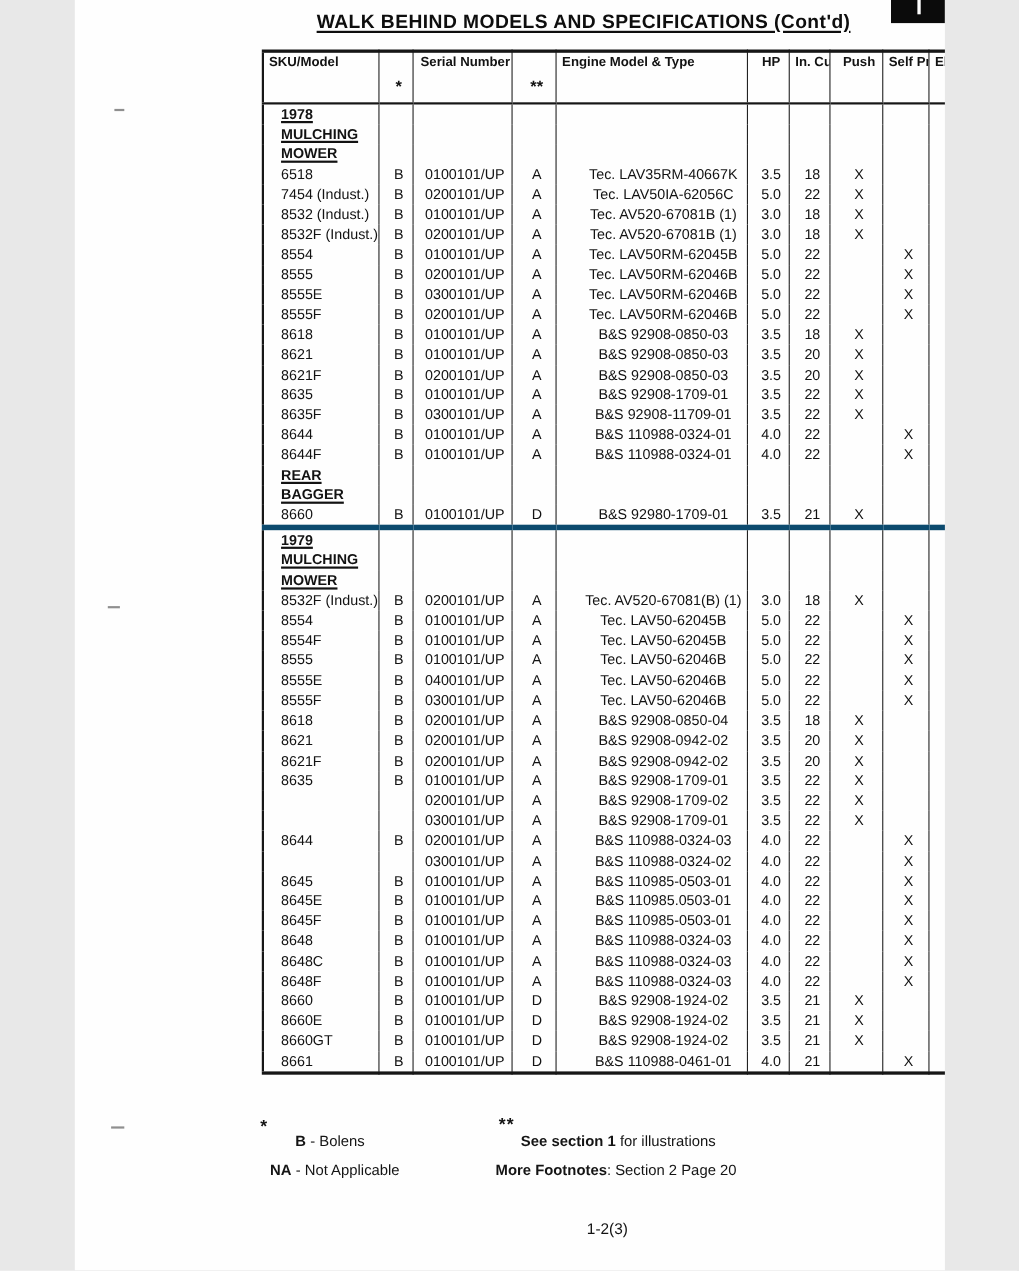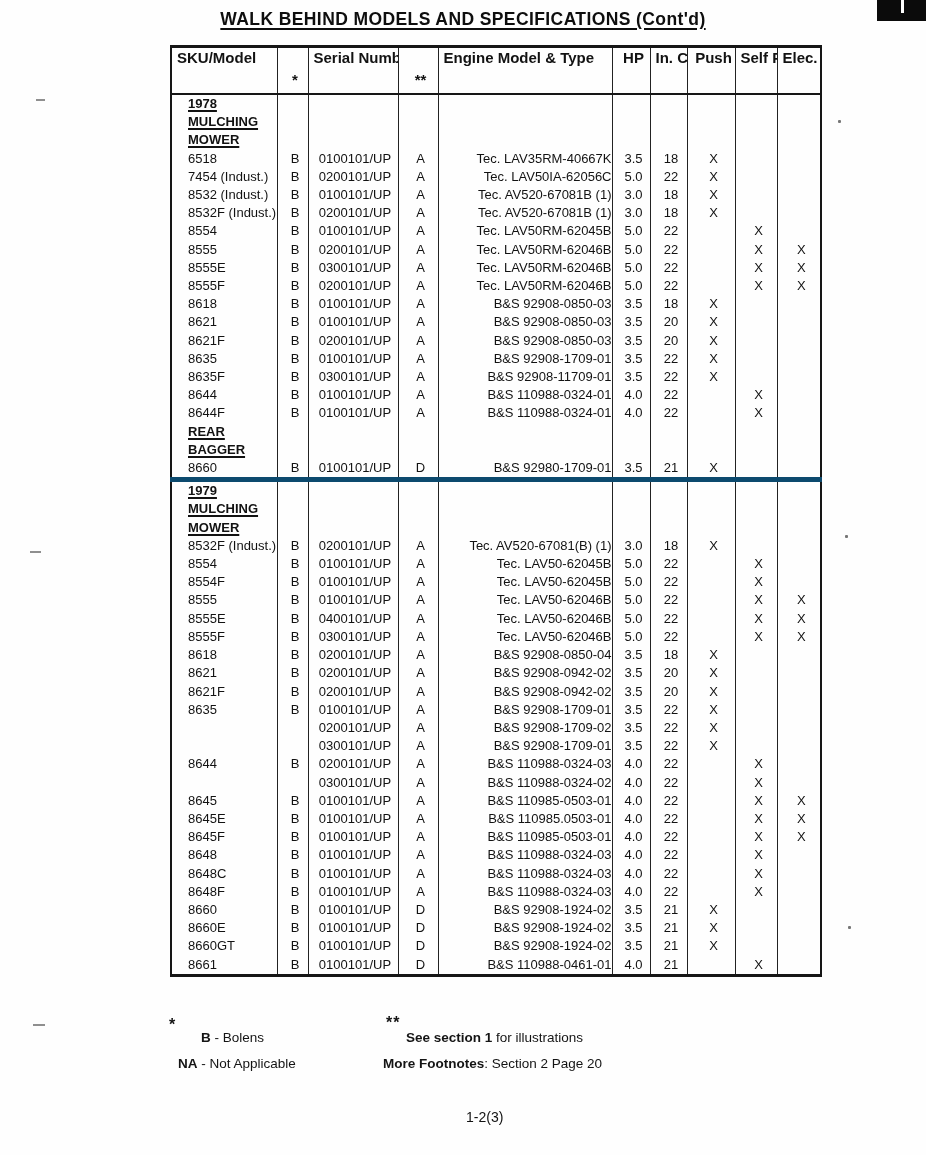--- a/index.html
+++ b/index.html
@@ -1,18 +1,18 @@
 <!DOCTYPE html>
 <html><head>
 <meta charset="utf-8">
 <style>
   html,body{margin:0;padding:0;background:#e8e8e8;}
   #canvas{
     position:relative;
-    width:926px;height:1155px;
+    width:791px;height:1155px;
     background:#fefefe;
     font-family:"Liberation Sans", sans-serif;
     color:#121212;
     overflow:hidden;
     margin:0 auto;
   }
   
   .page-title{
     position:absolute; top:9px; left:0; width:926px;
     text-align:center;
@@ -43,33 +43,33 @@
   }
   table.spec th, table.spec td{
     border-left:1.5px solid #222;
     padding:0 0 0 5px;
     overflow:hidden; white-space:nowrap;
   }
   table.spec th:first-child, table.spec td:first-child{border-left:none;}
   thead th{
     border-bottom:2px solid #161616;
     height:42px;
-    font-size:15px; font-weight:bold;
+    font-size:12px; font-weight:bold;
     white-space:pre-line; line-height:1.35;
     vertical-align:top; text-align:center; padding-top:3px;
   }
   thead th.h-sku, thead th.h-engine{text-align:left;}
   thead th.h-star, thead th.h-dstar{vertical-align:bottom; padding-bottom:3px; font-size:15px;}
   tbody td{
     height:18.2px; line-height:18.2px;
     text-align:center; padding:0;
   }
   tbody td.c-sku{text-align:left; padding-left:16px;}
   tbody td.c-serial{text-align:center; padding-left:4px;}
-  tbody td.c-engine{text-align:right; padding-left:21px;margin-left:23px;}
+  tbody td.c-engine{text-align:center; padding-left:21px;margin-left:23px;}
   tr.divider td{border-top:5px solid #0c4a6e;}
   .heading-text{
     font-weight:bold;
     text-decoration:underline;
     text-decoration-thickness:1.5px;
     text-underline-offset:2px;
   }
   
   .fn{position:absolute; font-size:13.5px; color:#141414;}
   .fn b{font-weight:bold;}

